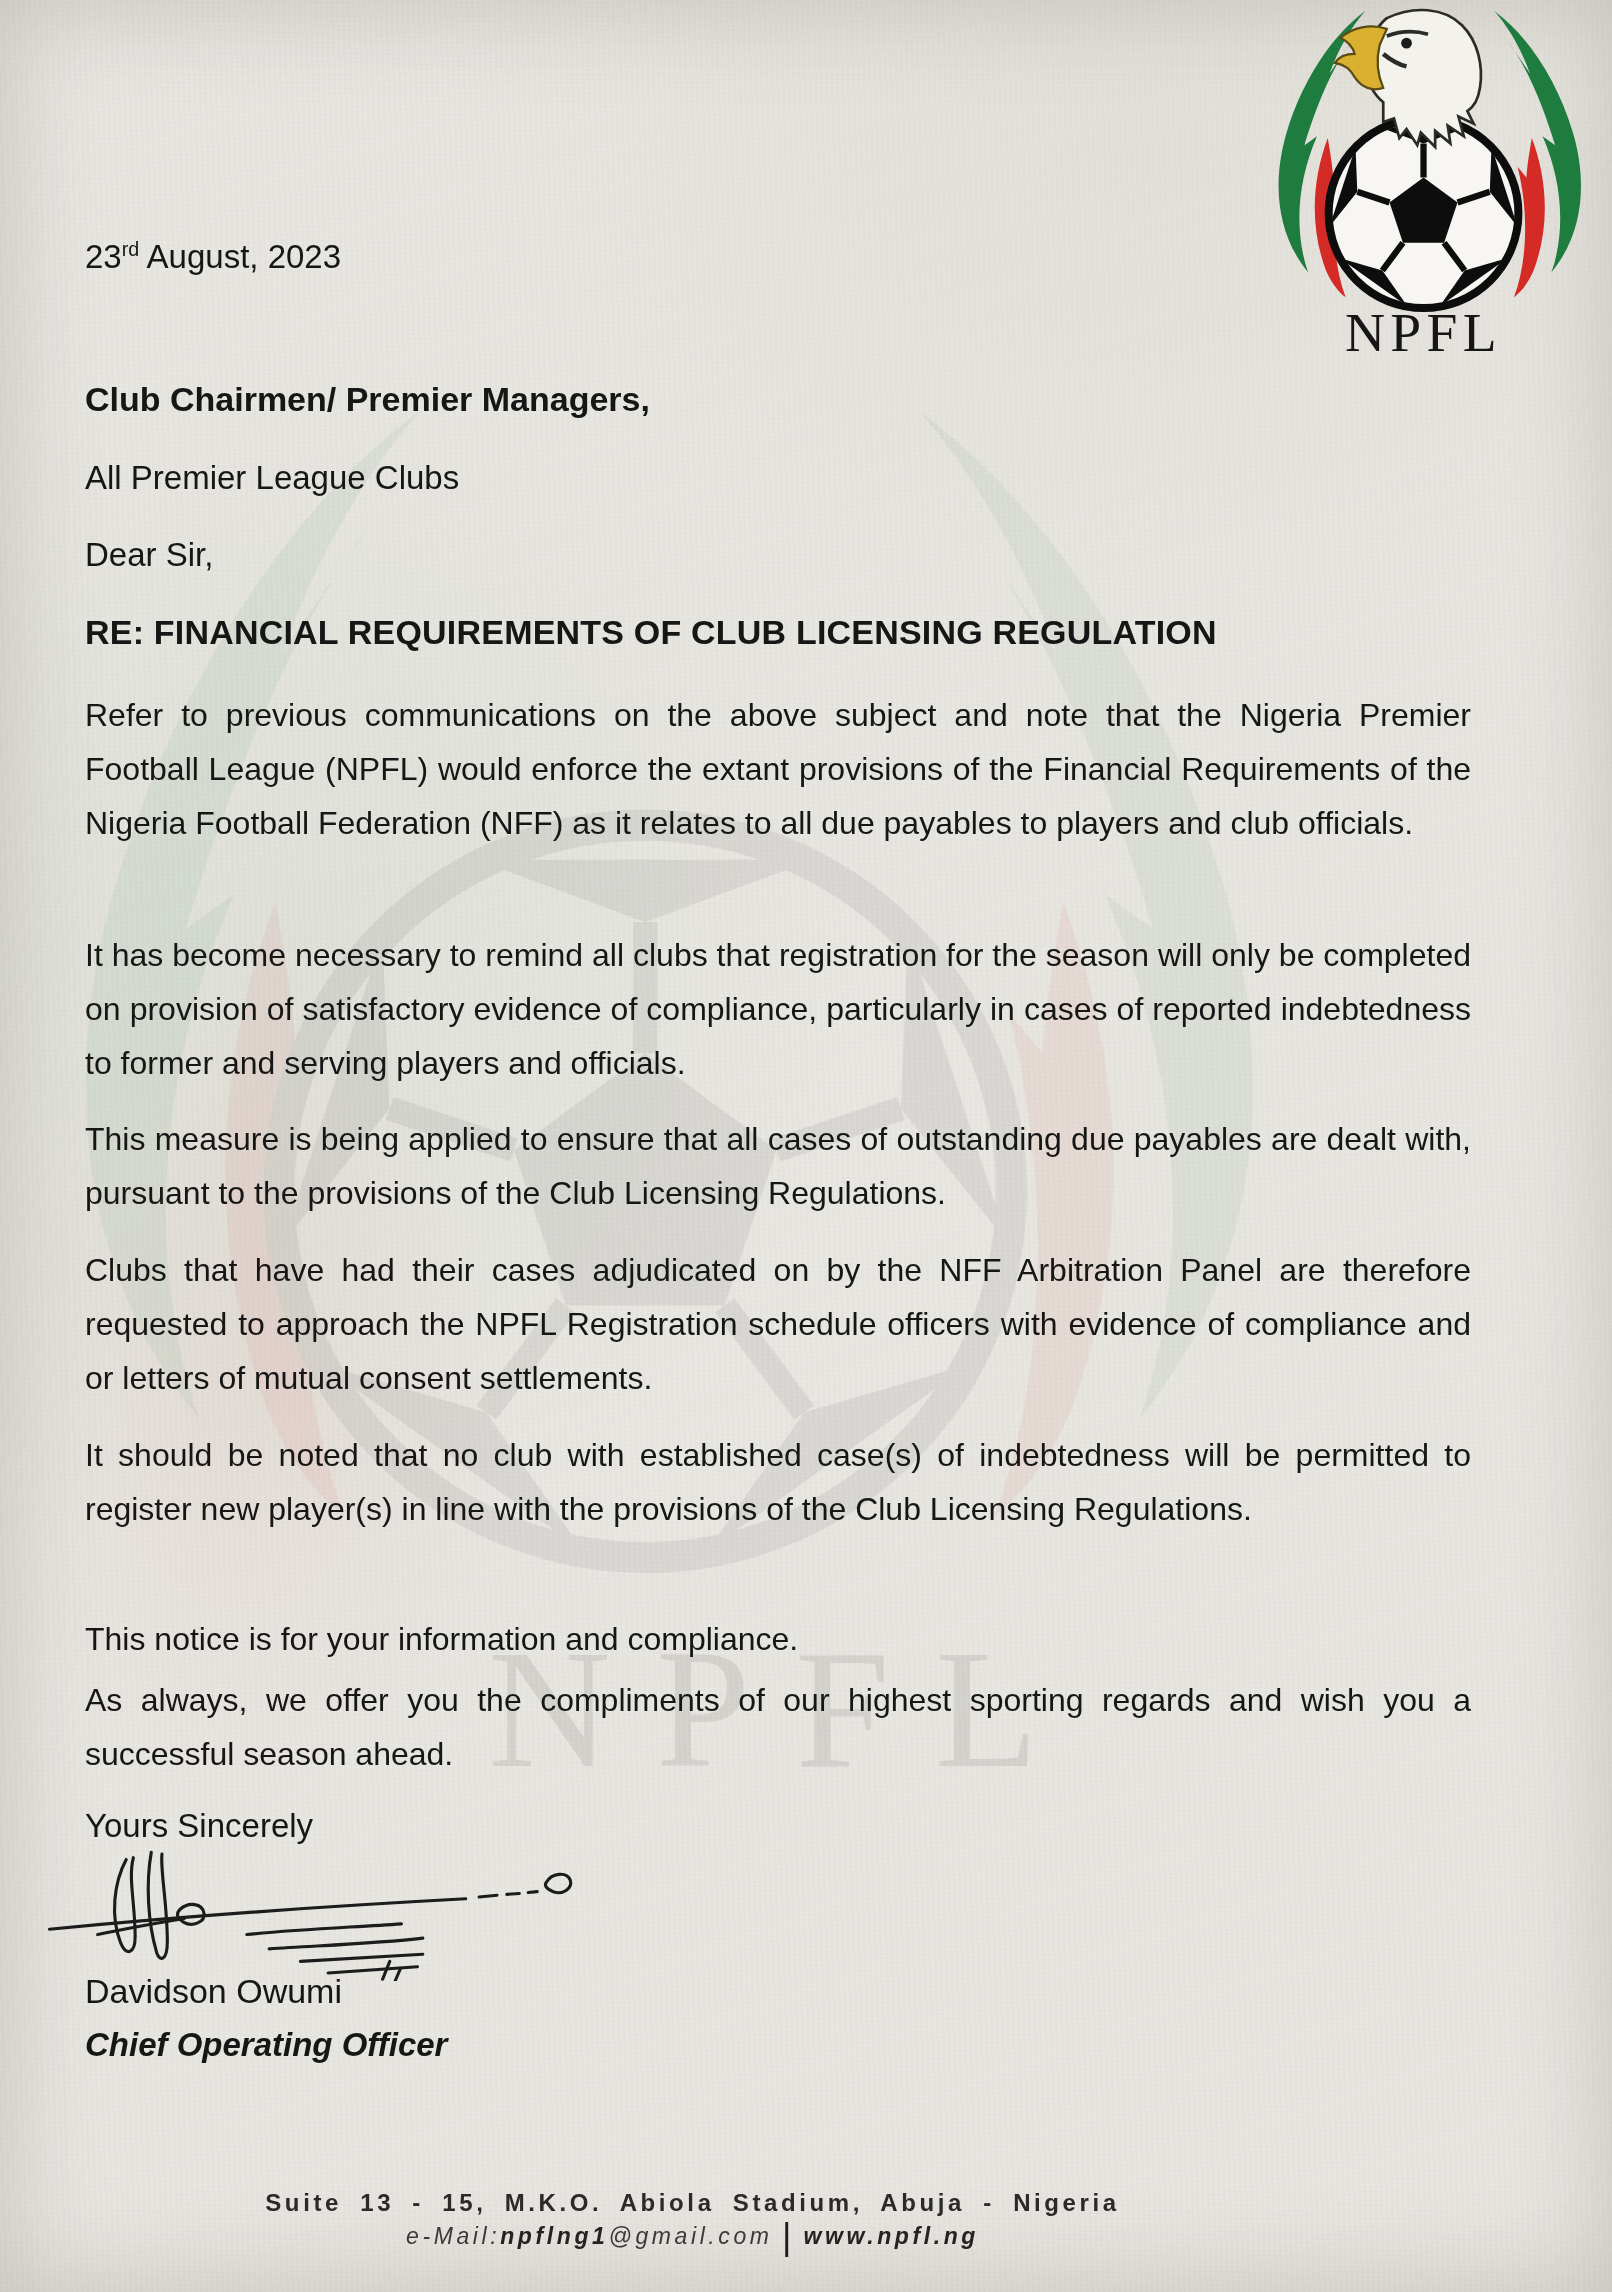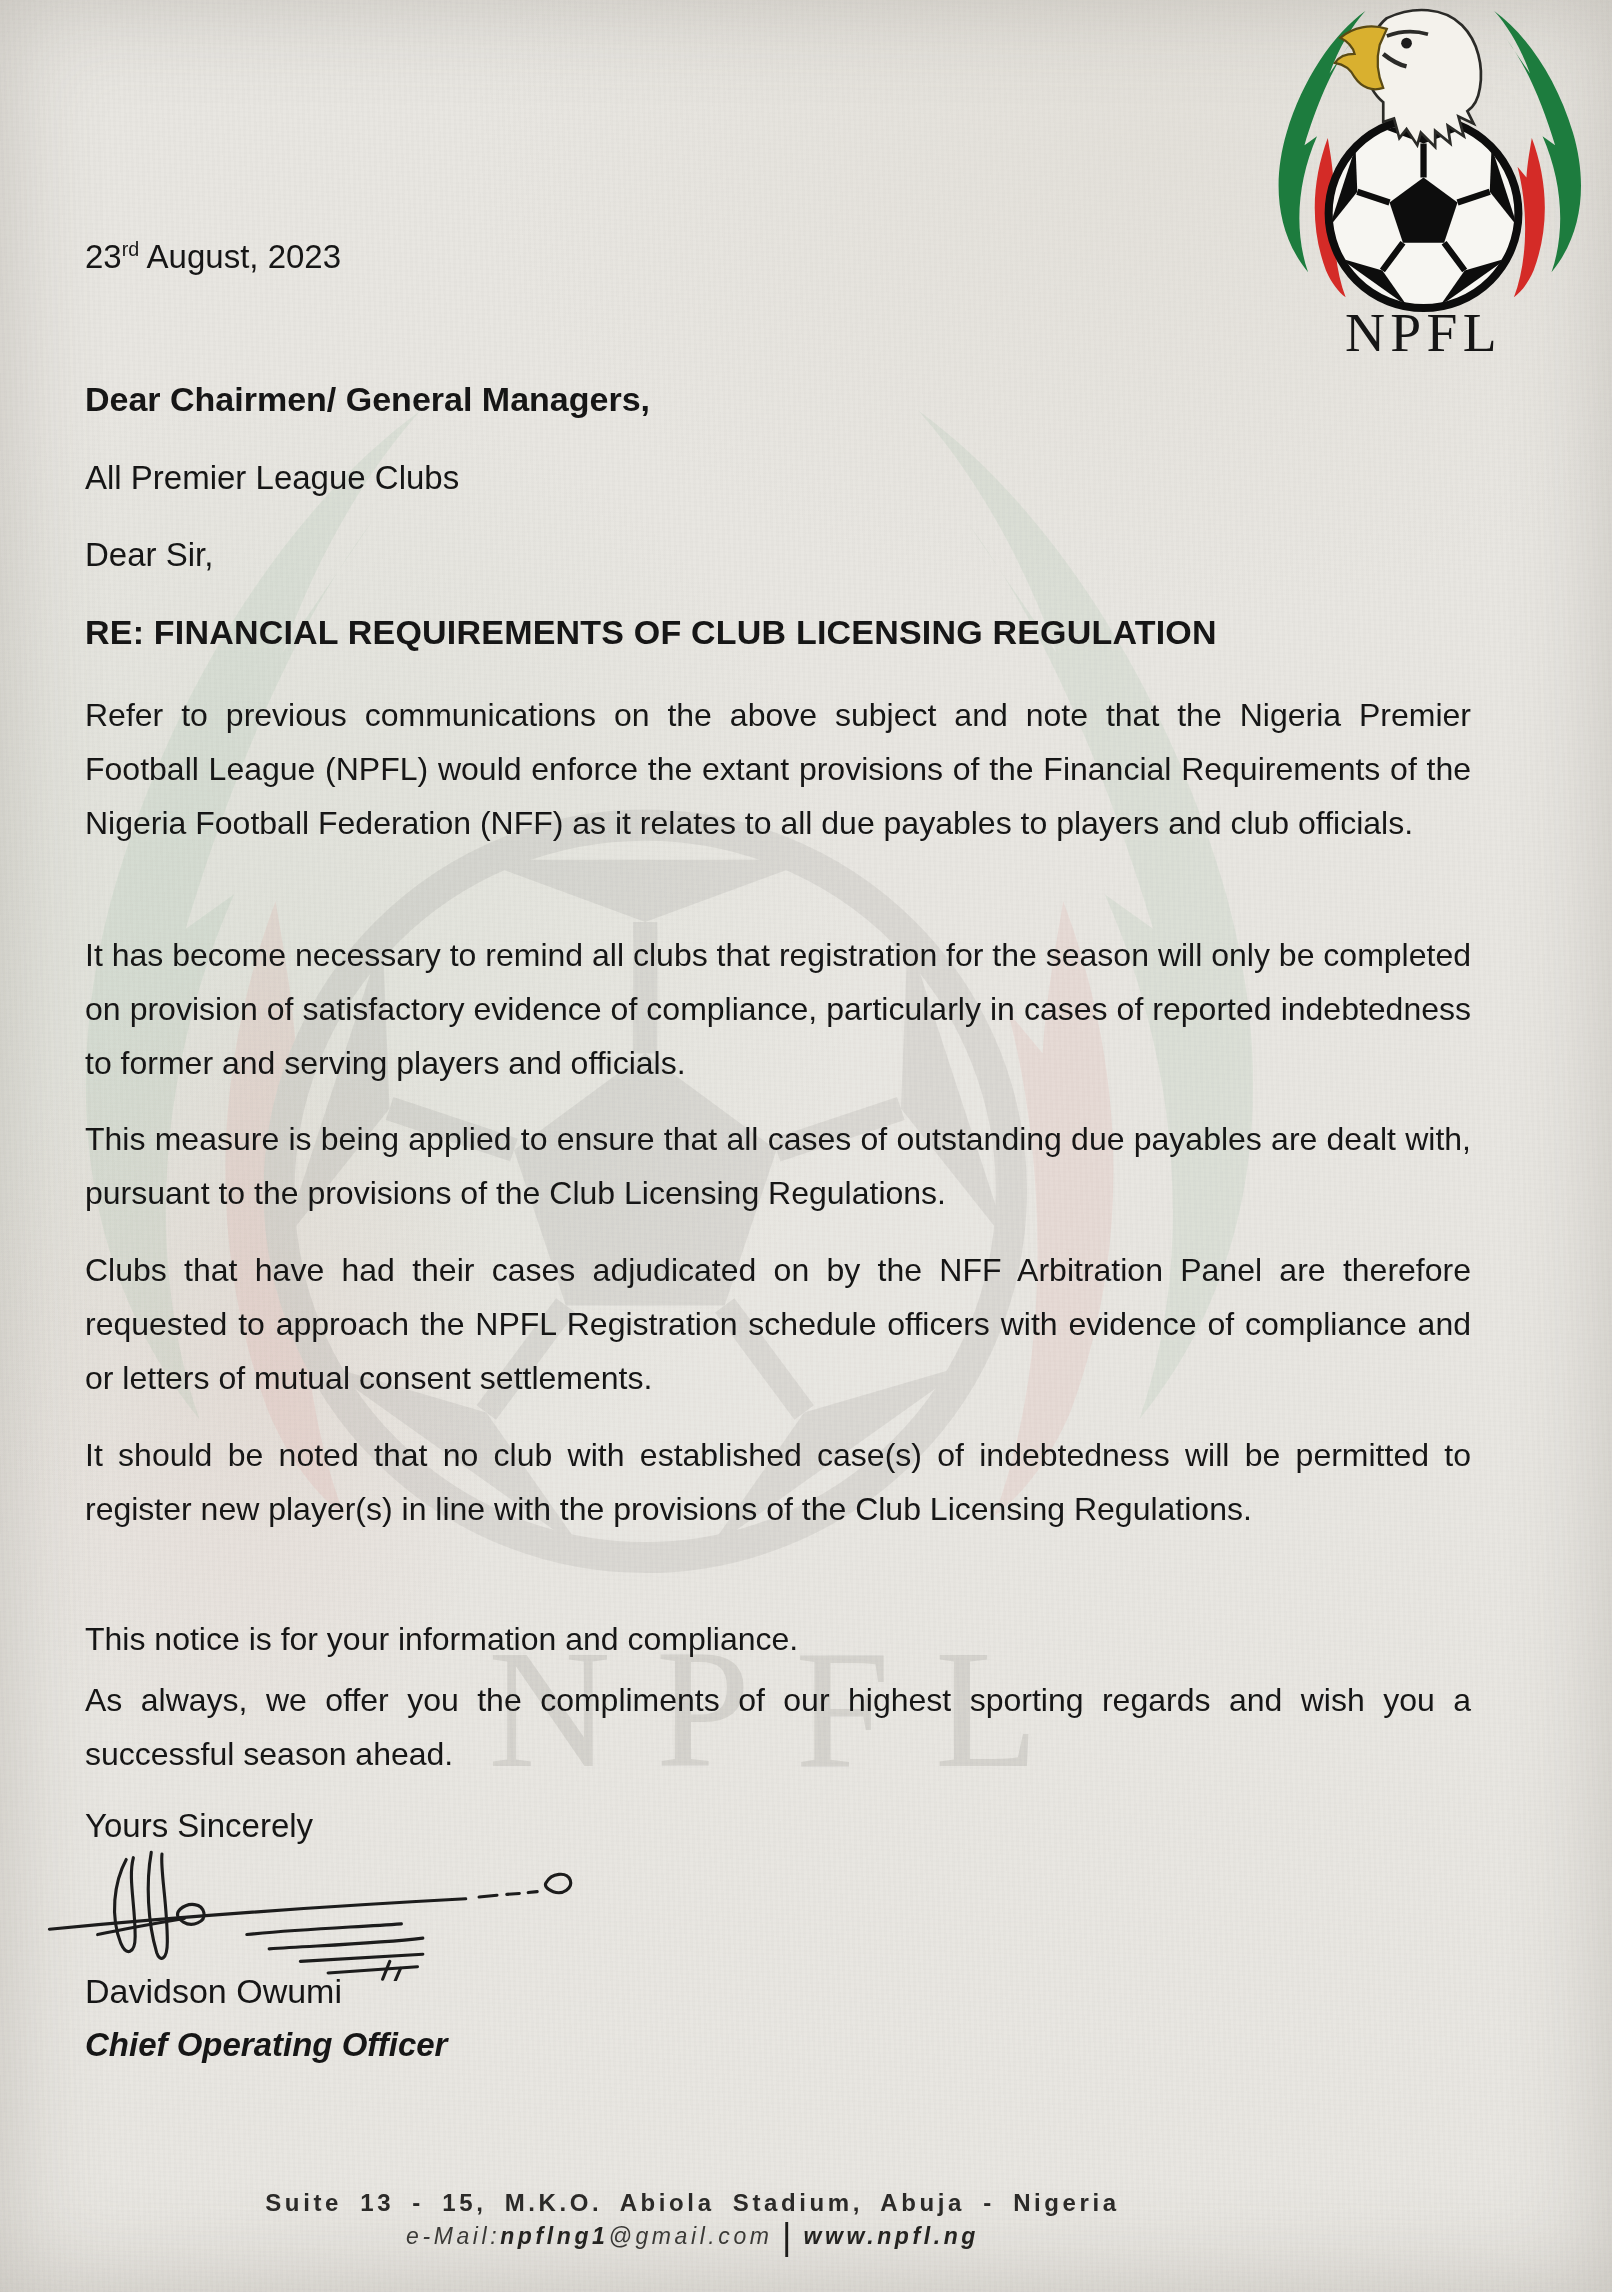--- a/index.html
+++ b/index.html
@@ -122,21 +122,21 @@
         <path stroke="#5a4a14" stroke-width="2.5" d="M150,30 C132,24 112,28 98,40 C106,44 112,50 114,58 C102,58 96,62 92,68 C104,70 110,76 114,84 C122,96 134,100 146,96 C140,82 138,64 142,48 Z" fill="#d9b02f"></path>
         <circle cx="172" cy="46" r="6" fill="#1c1c1c"></circle>
         <path d="M150,38 C166,32 182,32 196,36" stroke="#2b2b28" stroke-width="4" fill="none"></path>
         <path d="M146,58 C156,66 164,70 172,72" stroke="#2b2b28" stroke-width="5" fill="none"></path>
       </g>
 
       <text x="205" y="390" text-anchor="middle" font-family="Liberation Serif, serif" font-size="62" letter-spacing="6" fill="#161616">NPFL</text>
     </svg>
   </div>
 
-  <div class="abs recipient-1">Dear Chairmen/ General Managers,</div>
+  <div class="abs recipient-1">Club Chairmen/ Premier Managers,</div>
   <div class="abs recipient-2">All Premier League Clubs</div>
   <div class="abs salutation">Dear Sir,</div>
   <div class="abs subject-line">RE: FINANCIAL REQUIREMENTS OF CLUB LICENSING REGULATION</div>
 
   <div class="abs para p1">Refer to previous communications on the above subject and note that the Nigeria Premier Football League (NPFL) would enforce the extant provisions of the Financial Requirements of the Nigeria Football Federation (NFF) as it relates to all due payables to players and club officials.</div>
   <div class="abs para p2">It has become necessary to remind all clubs that registration for the season will only be completed on provision of satisfactory evidence of compliance, particularly in cases of reported indebtedness to former and serving players and officials.</div>
   <div class="abs para p3">This measure is being applied to ensure that all cases of outstanding due payables are dealt with, pursuant to the provisions of the Club Licensing Regulations.</div>
   <div class="abs para p4">Clubs that have had their cases adjudicated on by the NFF Arbitration Panel are therefore requested to approach the NPFL Registration schedule officers with evidence of compliance and or letters of mutual consent settlements.</div>
   <div class="abs para p5">It should be noted that no club with established case(s) of indebtedness will be permitted to register new player(s) in line with the provisions of the Club Licensing Regulations.</div>
   <div class="abs para p6">This notice is for your information and compliance.</div>

